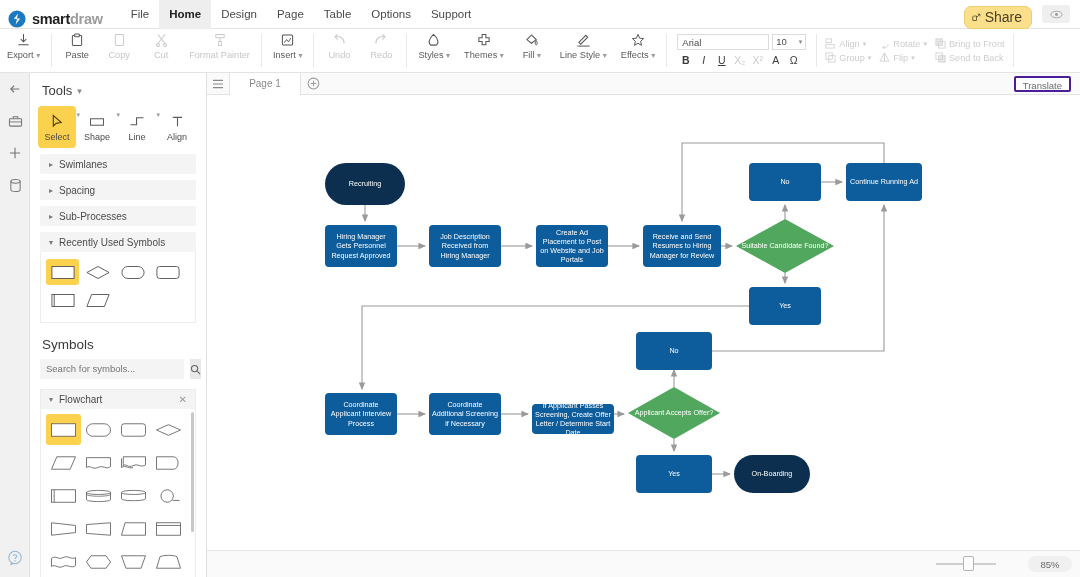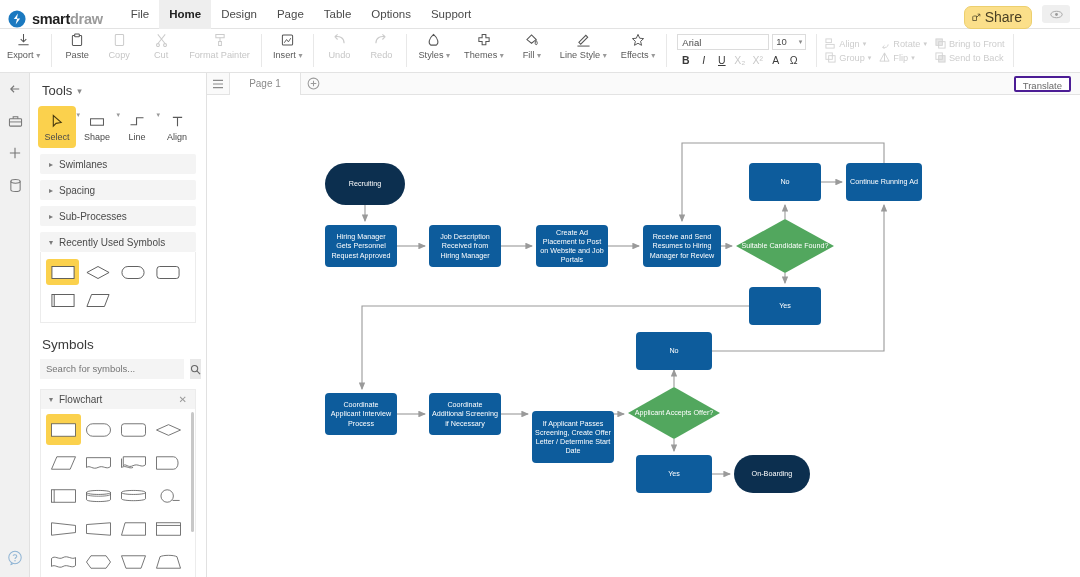--- a/index.html
+++ b/index.html
@@ -821,29 +821,34 @@
     </div>
     <div class="node proc" style="left:429px;top:237px;width:76px;height:38px;">
       <span>No</span>
     </div>
     <div class="node proc" style="left:118px;top:298px;width:72px;height:42px;">
       <span>Coordinate Applicant Interview Process</span>
     </div>
     <div class="node proc" style="left:222px;top:298px;width:72px;height:42px;">
       <span>Coordinate Additional Screening if Necessary</span>
     </div>
-    <div class="node proc" style="left:325px;top:316px;width:82px;height:52px;text-align:center;">
+    <div class="node proc" style="left:325px;top:309px;width:82px;height:30px;text-align:center;">
       <span>If Applicant Passes Screening, Create Offer Letter / Determine Start Date</span>
     </div>
     <div class="node dec" style="left:421px;top:292px;width:92px;height:52px;">
       <span class="diamond-shape"></span>
       <span class="dectext">Applicant Accepts Offer?</span>
     </div>
     <div class="node proc" style="left:429px;top:360px;width:76px;height:38px;">
       <span>Yes</span>
     </div>
     <div class="node term" style="left:527px;top:360px;width:76px;height:38px;border-radius:19px;">
       <span>On-Boarding</span>
     </div>
   </div>
 
+  <div class="botbar">
+    <div class="zoomslider"></div>
+    <div class="zoomknob"></div>
+    <div class="zoompct">85%</div>
+  </div>
 
 </div>
 
 </body></html>

